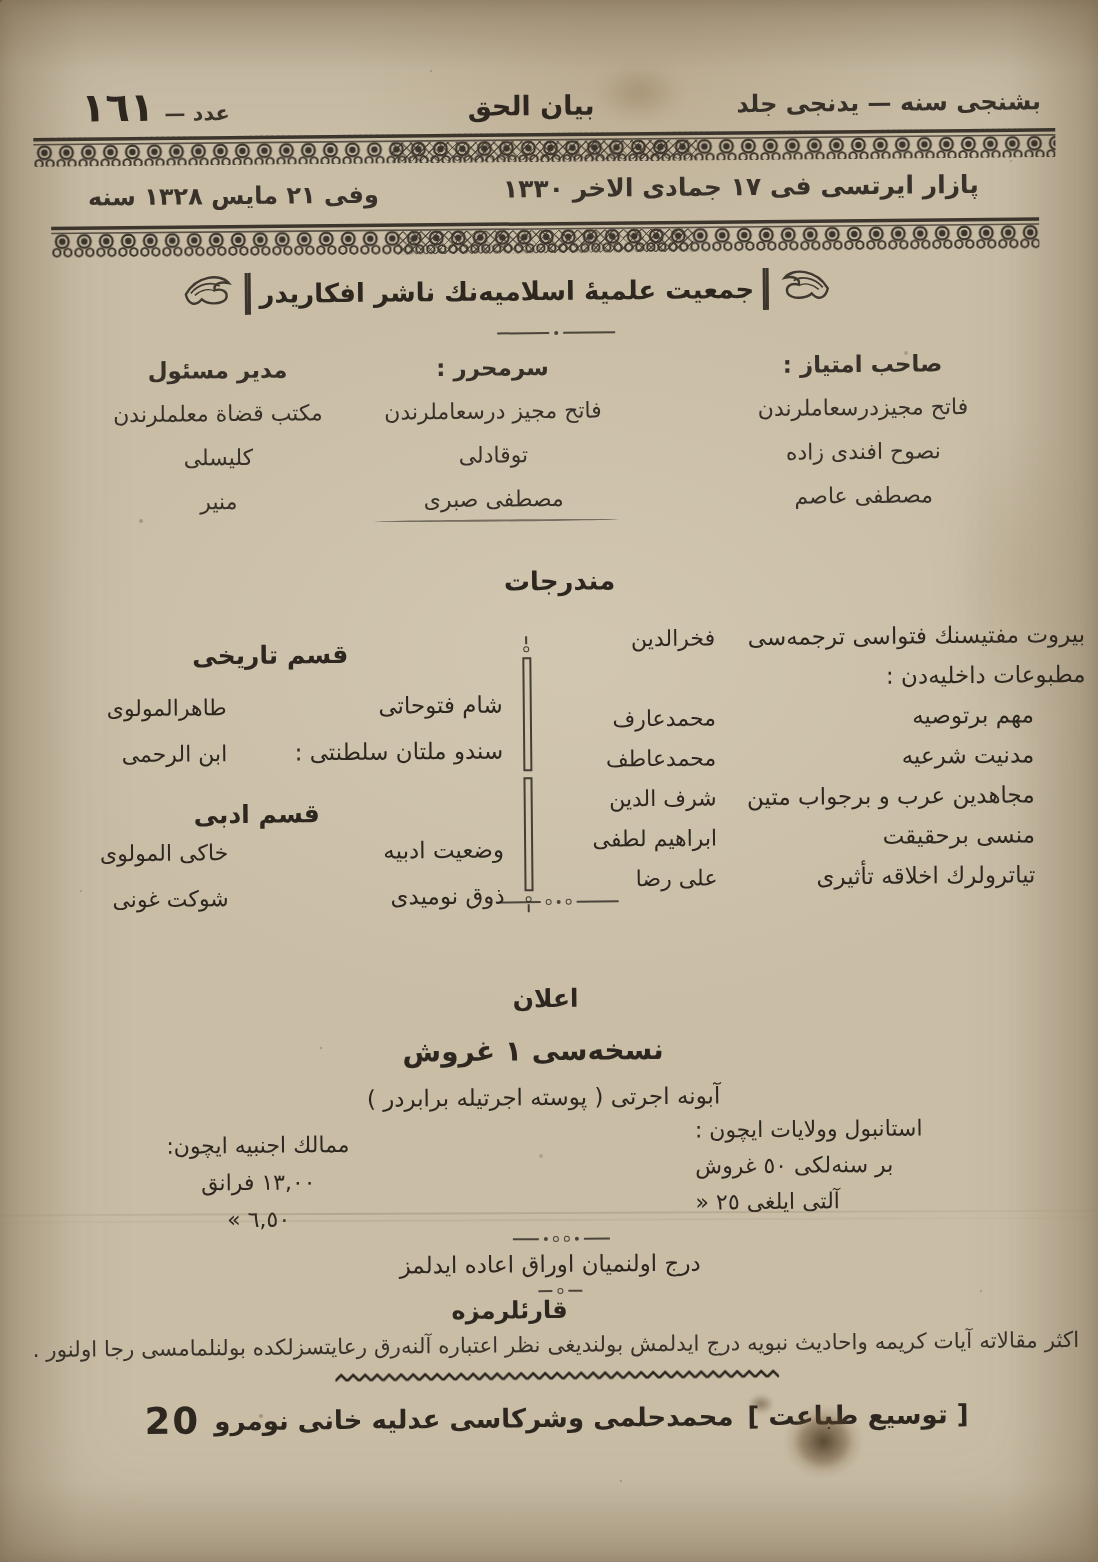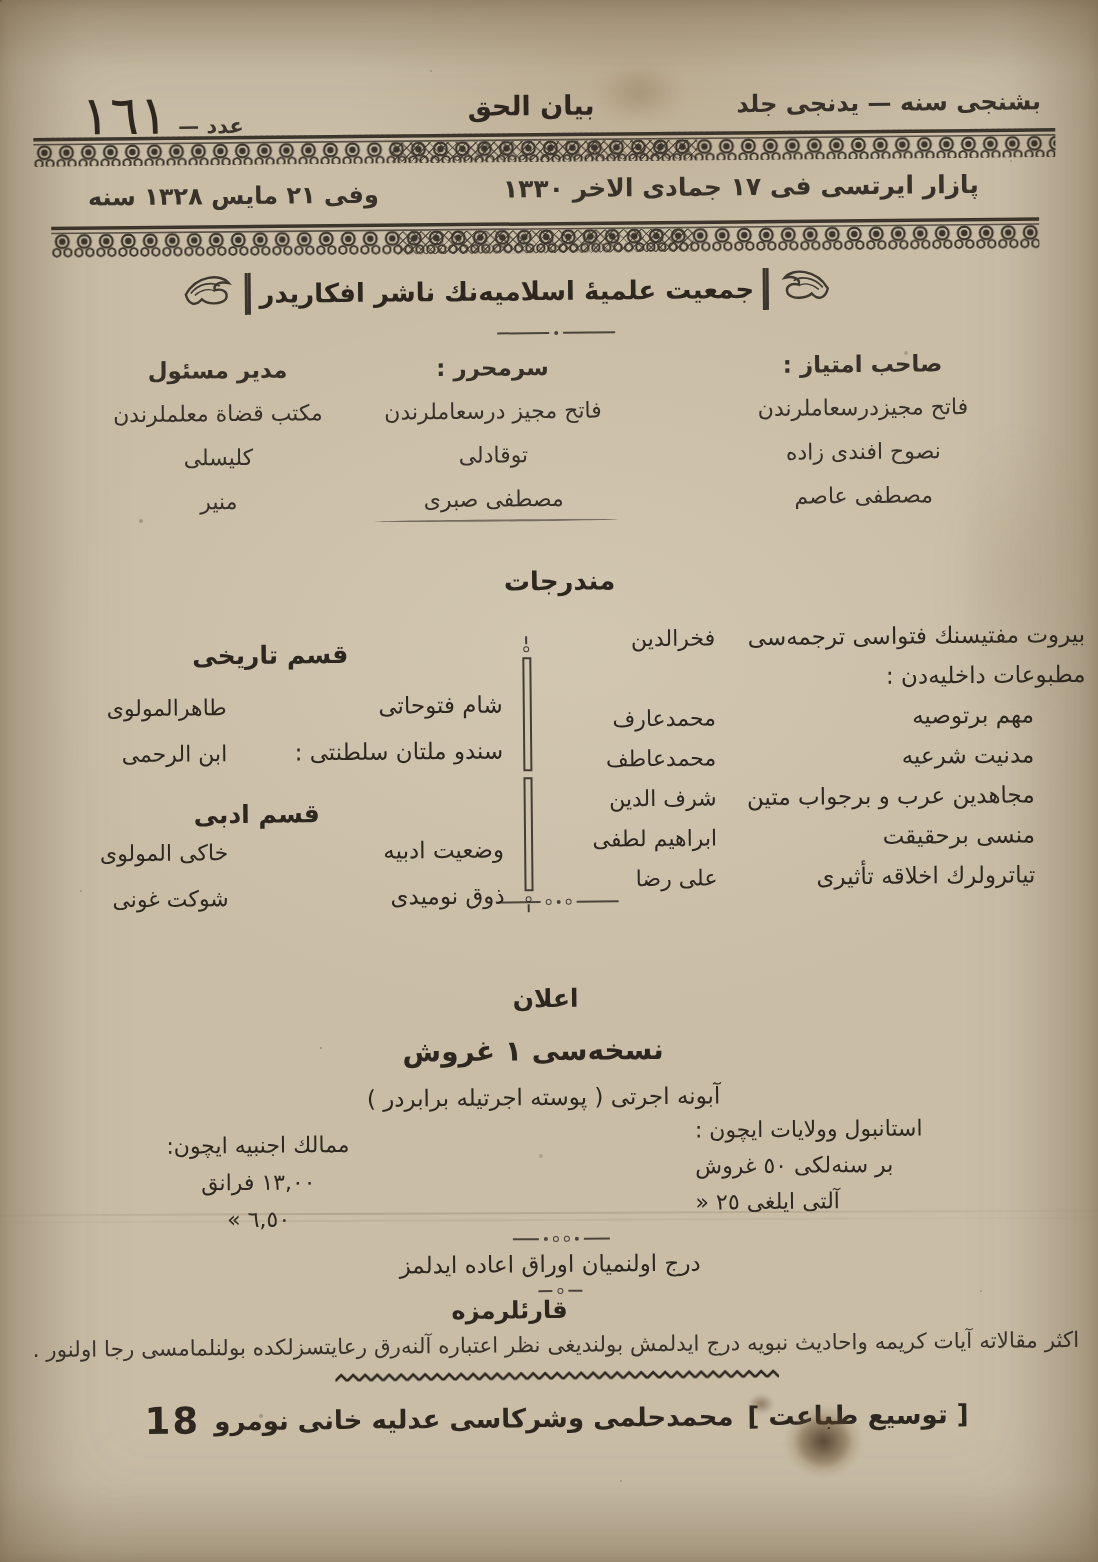--- a/index.html
+++ b/index.html
@@ -18,21 +18,21 @@
     box-shadow: inset 0 0 120px rgba(86,67,44,.42), inset 0 0 18px rgba(86,67,44,.22);
   }
   .sheet{position:absolute;inset:0;transform:rotate(-0.55deg);transform-origin:50% 40%;}
   .abs{position:absolute;}
 
   
   .hdr-right{top:92px;right:52px;font-size:24px;font-weight:bold;opacity:.92;}
   .hdr-center{top:90px;left:466px;width:140px;text-align:center;font-size:27px;font-weight:bold;}
   .hdr-left{top:80px;left:86px;display:flex;align-items:baseline;gap:10px;direction:rtl;}
   .hdr-left .lbl{font-size:21px;font-weight:bold;opacity:.9;}
-  .hdr-left .big-num{font-size:54px;font-weight:normal;letter-spacing:2px;}
+  .hdr-left .big-num{font-size:40px;font-weight:bold;letter-spacing:2px;}
 
   
   .frieze{
     height:29px;opacity:.90;
     background:
       linear-gradient(#2d2720 0 0) 0 0/100% 3.5px no-repeat,
       linear-gradient(rgba(45,39,32,.8) 0 0) 0 5.5px/100% 1.6px no-repeat,
       radial-gradient(circle at 11px 15px, #2d2720 3px, rgba(45,39,32,.2) 3.6px, transparent 4.2px) 0 0/22px 100% repeat-x,
       radial-gradient(circle at 11px 15px, transparent 5px, #2d2720 5.6px 7.2px, transparent 7.8px) 0 0/22px 100% repeat-x,
       radial-gradient(circle at 5.5px 26px, transparent 2.6px, #2d2720 3px 4.4px, transparent 5px) 0 0/11px 100% repeat-x;
@@ -303,21 +303,21 @@
         <pattern id="zz" width="12" height="10" patternUnits="userSpaceOnUse">
           <polyline points="0,8 6,2 12,8" fill="none" stroke="#2d2720" stroke-width="2.6"></polyline>
         </pattern>
       </defs>
       <rect width="444" height="10" fill="url(#zz)"></rect>
     </svg>
 
     <div class="abs imprint">
       <span>[ توسيع طباعت ]</span>
       <span>محمدحلمى وشركاسى عدليه خانى نومرو</span>
-      <span class="num">18</span>
+      <span class="num">20</span>
     </div>
 
   </div>
 
   <div class="crease cr1"></div>
   <div class="crease cr2"></div>
   <div class="stain stain-top"></div>
   <div class="stain stain-mid"></div>
   <div class="stain stain-dark"></div>
   <div class="stain stain-sat"></div>

